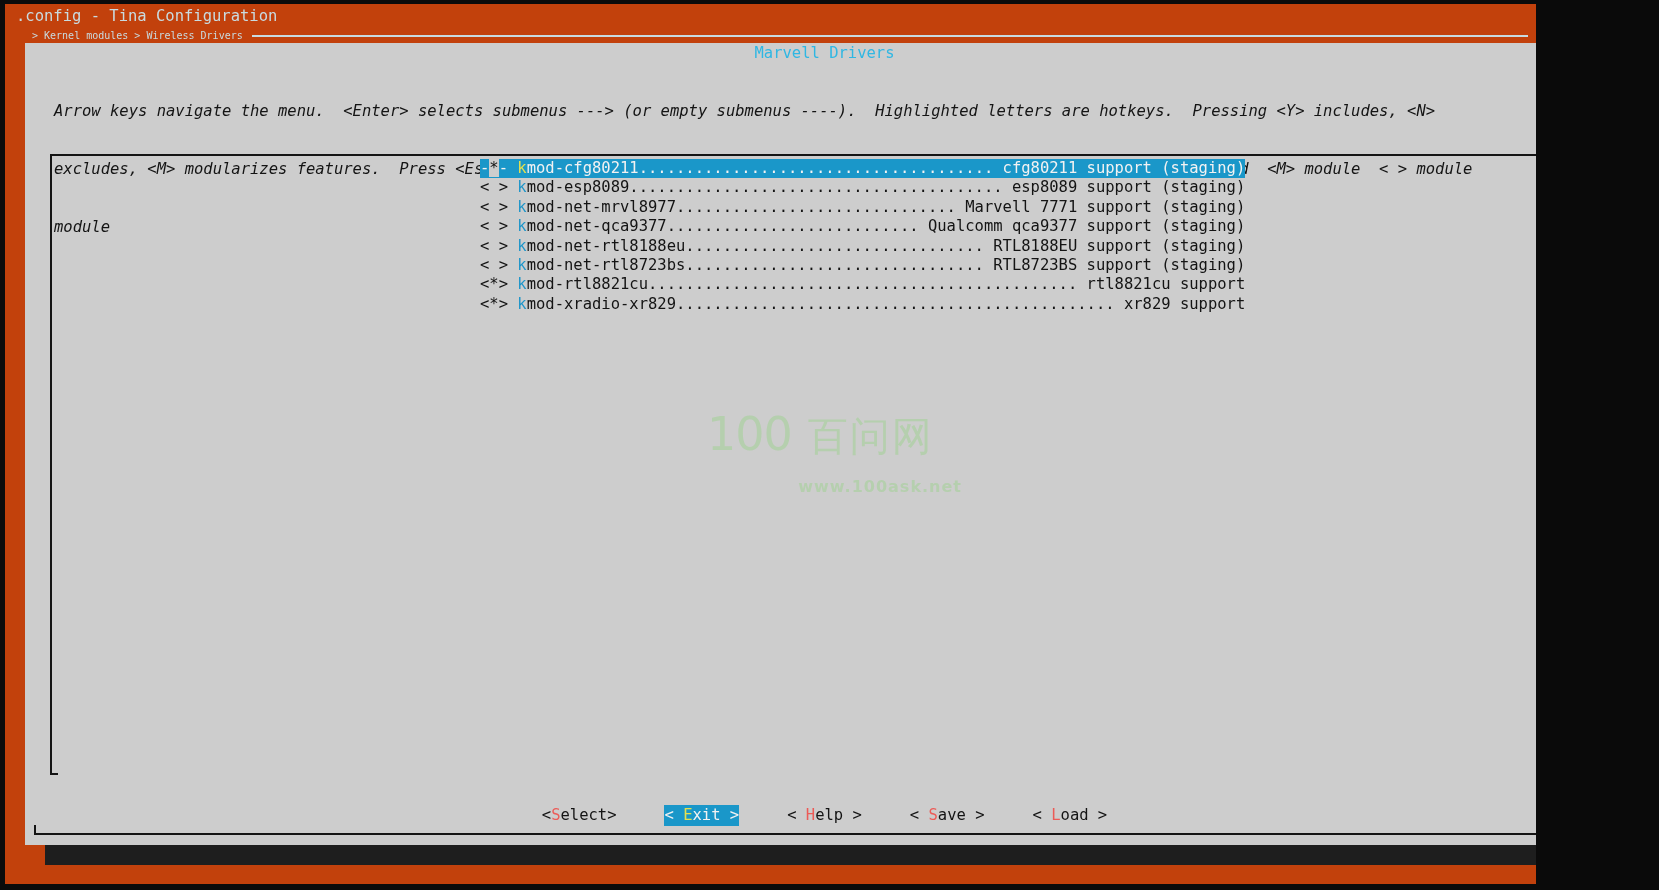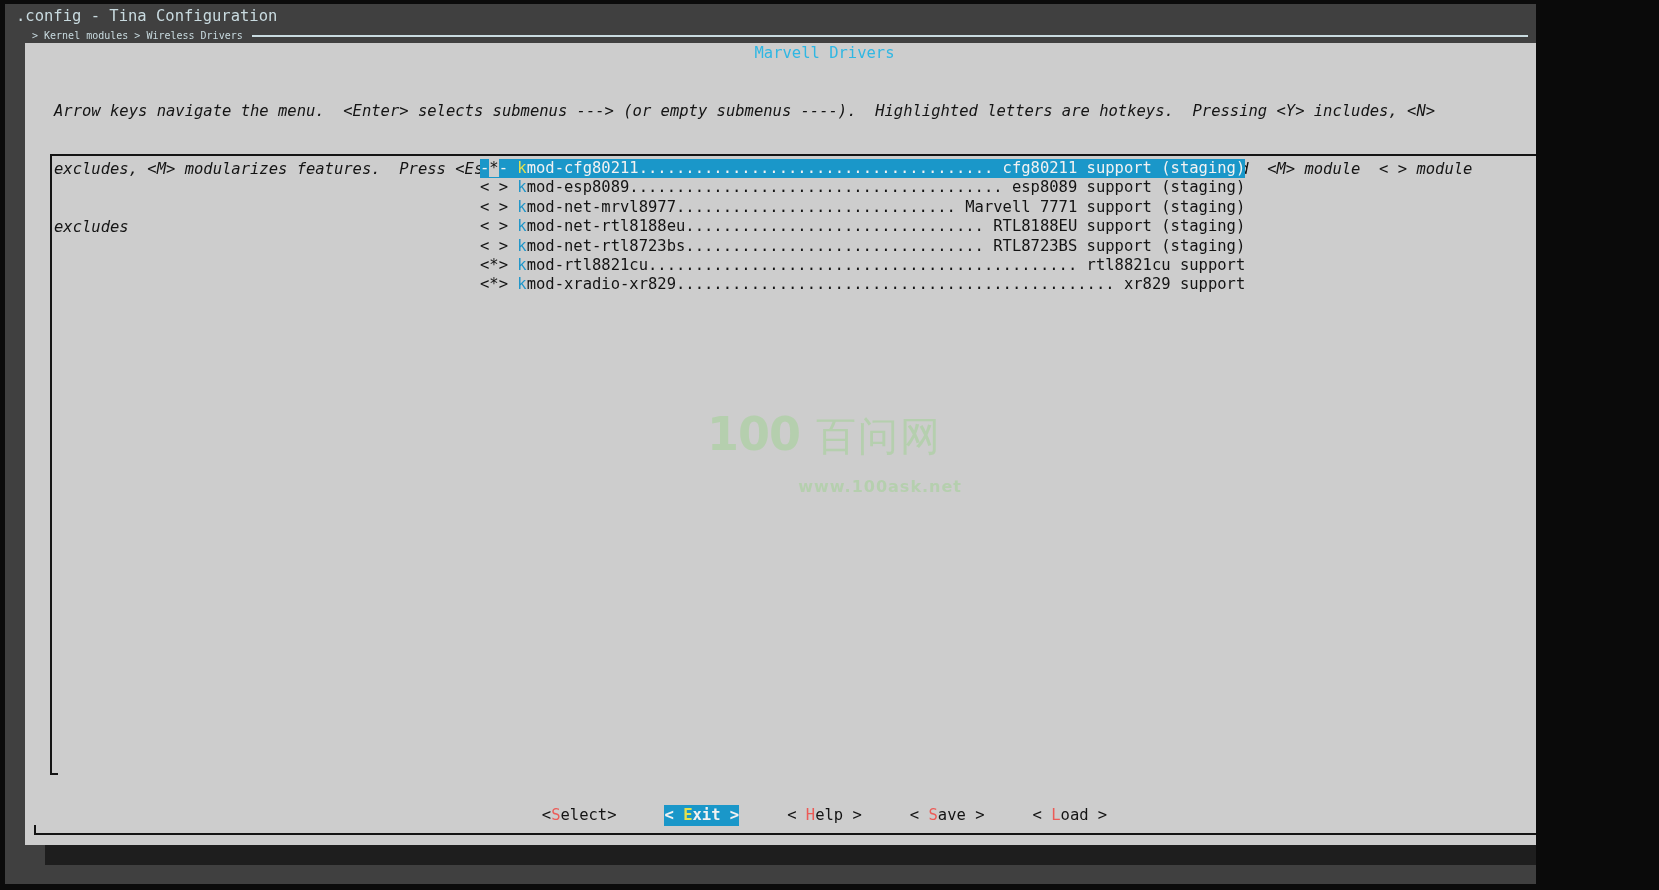--- a/index.html
+++ b/index.html
@@ -1,19 +1,19 @@
 <!DOCTYPE html>
 <html><head>
 <meta charset="utf-8">
 <style>
   html,body{margin:0;padding:0;background:#0a0a0a;}
   .frame{
     position:relative;width:1540px;height:890px;box-sizing:border-box;
     border-style:solid;border-color:#0b0b0b;border-width:4px 4px 6px 5px;
-    background:#404040;overflow:hidden;
+    background:#c2410c;overflow:hidden;
     font-family:"DejaVu Sans Mono","Liberation Mono",monospace;
   }
   .hdr1{position:absolute;left:11px;top:3px;color:#C9DBE0;font-size:15.5px;line-height:19px;white-space:pre;}
   .hdr2{position:absolute;left:11px;top:22px;right:8px;color:#C9DBE0;font-size:10px;line-height:19px;display:flex;align-items:center;white-space:pre;margin-left:16px;}
   .hdr2 .rule{flex:1;height:2px;background:#C9DBE0;margin-left:3px;}
   .shadow{position:absolute;left:40px;top:59px;width:1599px;height:802px;background:#1e1e1e;}
   .dialog{position:absolute;left:20px;top:39px;width:1599px;height:802px;background:#CDCDCD;}
   .dlg-border{position:absolute;left:9px;top:10px;width:1584px;height:780px;
     border-right:2px solid #141414;border-bottom:2px solid #141414;pointer-events:none;}
   .dlg-border::before{content:"";position:absolute;top:0;right:0;width:8px;height:2px;background:#141414;}
@@ -27,25 +27,25 @@
   .menu{position:absolute;left:455px;top:116px;font-size:15.5px;line-height:19.4px;color:#141414;}
   .menu-row{white-space:pre;height:19.4px;}
   .bar{display:inline-block;}
   .bar.sel{background:#1A97C9;color:#F2F2F2;}
   .hot{color:#1E95C9;}
   .hot-sel{color:#E5E04E;}
   .cursor{background:#CDCDCD;color:#141414;}
   .buttons{position:absolute;left:0;right:0;top:762px;display:flex;justify-content:center;gap:48px;font-size:15.5px;line-height:21px;}
   .btn{white-space:pre;color:#141414;}
   .btn .bhot{color:#EC5B57;}
-  .btn.sel{background:#1A97C9;color:#F2F2F2;font-weight:bold;}
+  .btn.sel{background:#1A97C9;color:#F2F2F2;}
   .btn.sel .bhot{color:#E5E04E;}
   .watermark{position:absolute;left:682px;top:368px;color:#B5CFAE;font-family:"DejaVu Sans","Liberation Sans",sans-serif;width:255px;}
   .wm-line1{display:flex;align-items:baseline;gap:16px;}
-  .wm-logo{font-size:46px;font-weight:bold;letter-spacing:-1px;line-height:1;}
+  .wm-logo{font-size:46px;font-weight:normal;letter-spacing:-1px;line-height:1;}
   .wm-brand{font-size:40px;font-weight:normal;line-height:1;letter-spacing:2px;}
   .wm-url{font-size:16px;font-weight:bold;text-align:right;margin-top:20px;letter-spacing:1px;}
 </style>
 </head>
 <body>
 
 <div class="frame">
 
   <div class="hdr1">.config - Tina Configuration</div>
 
@@ -58,32 +58,33 @@
 
   <div class="dialog">
 
     <div class="dlg-border"></div>
 
     <div class="dlg-title">Marvell Drivers</div>
 
     <div class="instructions">
       <div>Arrow keys navigate the menu.  &lt;Enter&gt; selects submenus ---&gt; (or empty submenus ----).  Highlighted letters are hotkeys.  Pressing &lt;Y&gt; includes, &lt;N&gt;</div>
       <div>excludes, &lt;M&gt; modularizes features.  Press &lt;Esc&gt;&lt;Esc&gt; to exit, &lt;?&gt; for Help, &lt;/&gt; for Search.  Legend: [*] built-in  [ ] excluded  &lt;M&gt; module  &lt; &gt; module</div>
-      <div>excludes</div>
+      <div>module</div>
     </div>
 
     <div class="listbox">
       <div class="lb-tick-tr"></div>
       <div class="lb-tick-bl"></div>
     </div>
 
     <div class="menu">
       <div class="menu-row"><span class="bar sel"><span>-</span><span class="cursor">*</span><span>- </span><span class="hot-sel">k</span><span>mod-cfg80211...................................... cfg80211 support (staging)</span></span></div>
       <div class="menu-row"><span class="bar"><span>&lt; &gt; </span><span class="hot">k</span><span>mod-esp8089........................................ esp8089 support (staging)</span></span></div>
       <div class="menu-row"><span class="bar"><span>&lt; &gt; </span><span class="hot">k</span><span>mod-net-mrvl8977.............................. Marvell 7771 support (staging)</span></span></div>
+      <div class="menu-row"><span class="bar"><span>&lt; &gt; </span><span class="hot">k</span><span>mod-net-qca9377........................... Qualcomm qca9377 support (staging)</span></span></div>
       <div class="menu-row"><span class="bar"><span>&lt; &gt; </span><span class="hot">k</span><span>mod-net-rtl8188eu................................ RTL8188EU support (staging)</span></span></div>
       <div class="menu-row"><span class="bar"><span>&lt; &gt; </span><span class="hot">k</span><span>mod-net-rtl8723bs................................ RTL8723BS support (staging)</span></span></div>
       <div class="menu-row"><span class="bar"><span>&lt;*&gt; </span><span class="hot">k</span><span>mod-rtl8821cu.............................................. rtl8821cu support</span></span></div>
       <div class="menu-row"><span class="bar"><span>&lt;*&gt; </span><span class="hot">k</span><span>mod-xradio-xr829............................................... xr829 support</span></span></div>
     </div>
 
     <div class="watermark">
       <div class="wm-line1">
         <span class="wm-logo">100</span>
         <span class="wm-brand">百问网</span>

